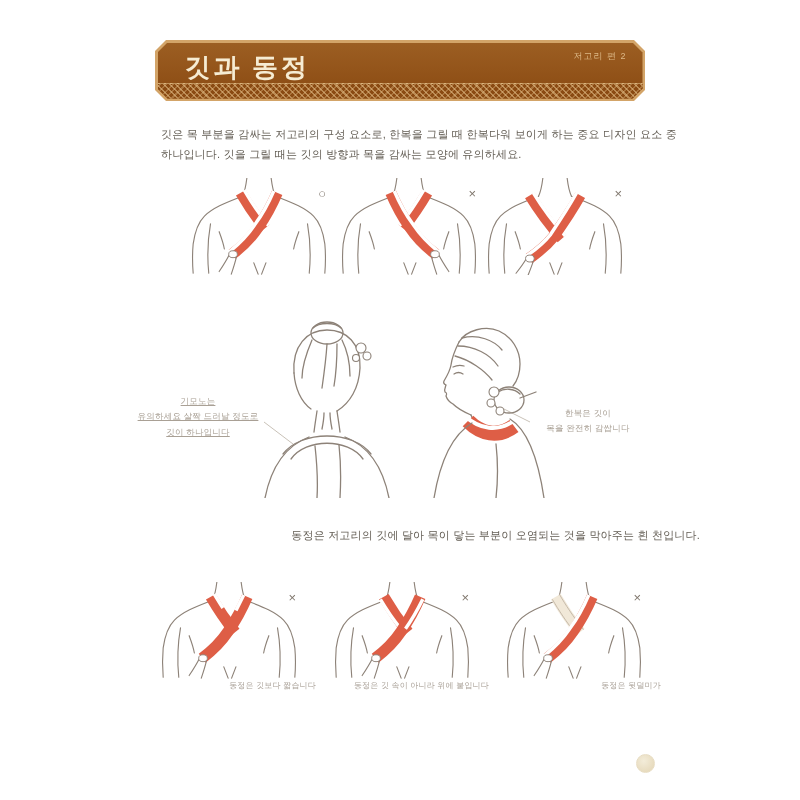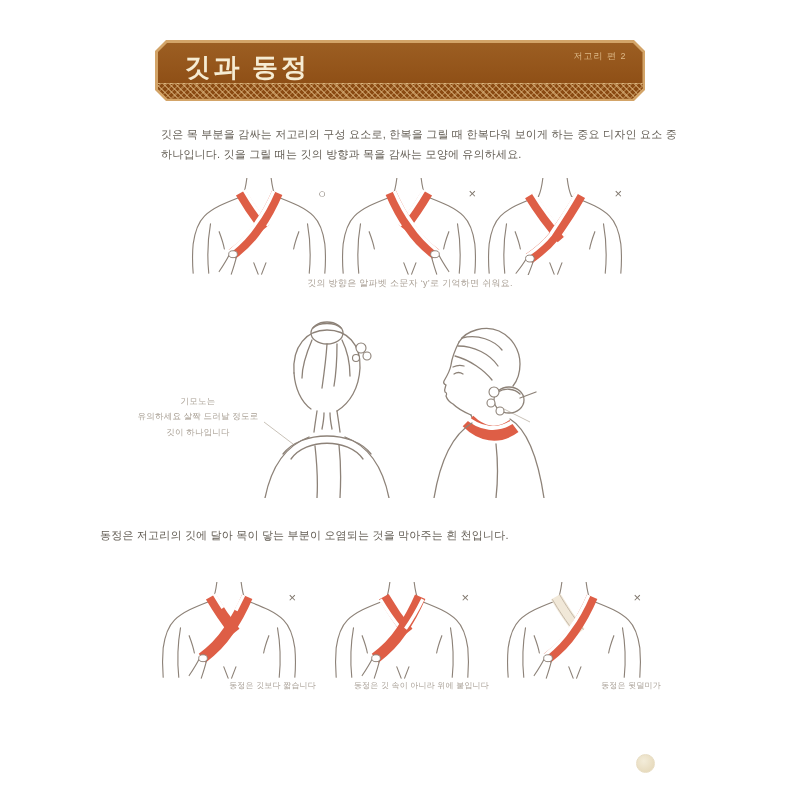--- a/index.html
+++ b/index.html
@@ -21,40 +21,40 @@
     background-image:
       repeating-linear-gradient(45deg,rgba(229,193,138,.55) 0 1.5px,transparent 1.5px 4.5px),
       repeating-linear-gradient(-45deg,rgba(229,193,138,.35) 0 1.5px,transparent 1.5px 4.5px);
     border-top:1px solid rgba(229,193,138,.6);}
 
   
   .intro{position:absolute;left:145px;top:124px;width:516px;font-size:11px;line-height:1.85;
     color:#625c53;text-align:justify;letter-spacing:.2px;margin-left:16px;}
   .row-caption{position:absolute;left:180px;top:277px;width:460px;text-align:center;
     font-size:9px;color:#a99f94;letter-spacing:.3px;}
-  .para2{position:absolute;left:100px;top:524px;width:600px;text-align:left;
+  .para2{position:absolute;left:100px;top:524px;width:600px;text-align:right;
     font-size:11px;line-height:2.0;color:#625c53;letter-spacing:.2px;}
 
   
   .row{position:absolute;}
   .row-top{left:180px;top:176px;width:460px;height:100px;}
   .row-bottom{left:150px;top:580px;width:500px;height:122px;}
   .cell{position:absolute;width:158px;height:100px;}
   .cell svg.torso{position:absolute;left:8px;top:2px;width:142px;height:97px;}
   .mark{position:absolute;top:10px;right:12px;font-size:13px;color:#7f766c;}
   .cell-caption{position:absolute;top:100px;left:-8px;width:174px;text-align:right;
     font-size:8px;color:#aaa198;letter-spacing:.2px;}
 
   
   .compare{position:absolute;left:130px;top:318px;width:540px;height:190px;}
   .compare svg.head{position:absolute;top:0;height:180px;}
   #head-back-svg{left:118px;width:158px;}
   #head-side-svg{left:255px;width:182px;}
   .note{position:absolute;font-size:8.5px;line-height:1.8;color:#a9a095;text-align:center;letter-spacing:.2px;}
-  .note-left{left:2px;top:76px;width:132px;}
+  .note-left{left:2px;top:76px;width:132px;text-decoration:underline;}
   .note-right{left:393px;top:88px;width:130px;}
   .leader{position:absolute;left:0;top:0;width:540px;height:190px;pointer-events:none;}
 
   
   .page-num{position:absolute;left:618px;top:798px;font-size:9px;color:#8d8478;}
   .page-orn{position:absolute;left:636px;top:754px;width:17px;height:17px;border-radius:50%;
     background:radial-gradient(circle at 40% 35%,#f3ecd9,#e3d5b4);border:1px solid #e8ddc3;}
 
   
   path.ln,ellipse.ln,circle.ln{stroke:#8d8278;stroke-width:1.3;fill:none;stroke-linecap:round;}
@@ -215,38 +215,41 @@
       <div class="mark">×</div>
     </div>
     <div class="cell" style="left:296px;">
       <svg class="torso" viewBox="0 0 160 112">
         <use href="#torso"></use>
           <use href="#collar-loose"></use>
       </svg>
       <div class="mark">×</div>
     </div>
   </div>
-  <div class="row-caption">깃의 방향은 알파벳 소문자 ‘y’로 기억하면 쉬워요.</div>
 
   <div class="compare">
     <svg class="leader">
       <line class="lead" x1="134" y1="104" x2="163" y2="126"></line>
       <line class="lead" x1="400" y1="104" x2="372" y2="90"></line>
     </svg>
     <svg id="head-back-svg" class="head" viewBox="0 0 156 180">
       <use href="#head-back"></use>
     </svg>
     <svg id="head-side-svg" class="head" viewBox="0 0 160 180">
       <use href="#head-side"></use>
     </svg>
     <div class="note note-left">
       <div>기모노는</div>
       <div>유의하세요 살짝 드러날 정도로</div>
       <div>깃이 하나입니다</div>
     </div>
+    <div class="note note-right">
+      <div>한복은 깃이</div>
+      <div>목을 완전히 감쌉니다</div>
+    </div>
   </div>
 
   <div class="para2">
     <div>동정은 저고리의 깃에 달아 목이 닿는 부분이 오염되는 것을 막아주는 흰 천입니다.</div>
   </div>
 
   <div class="row row-bottom">
     <div class="cell" style="left:0;">
       <svg class="torso" viewBox="0 0 160 112">
         <use href="#torso"></use>

